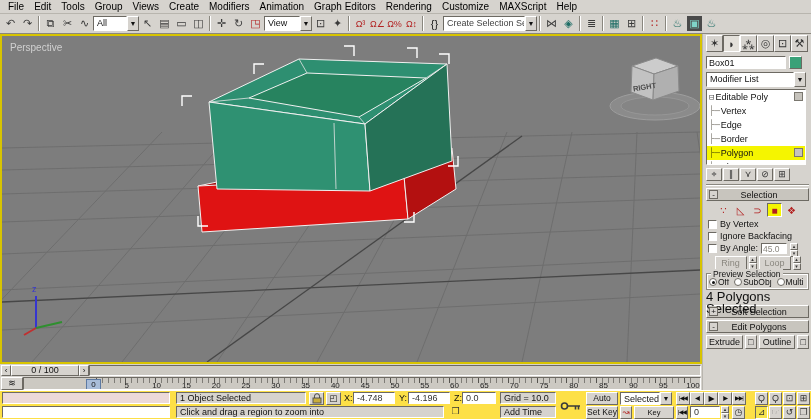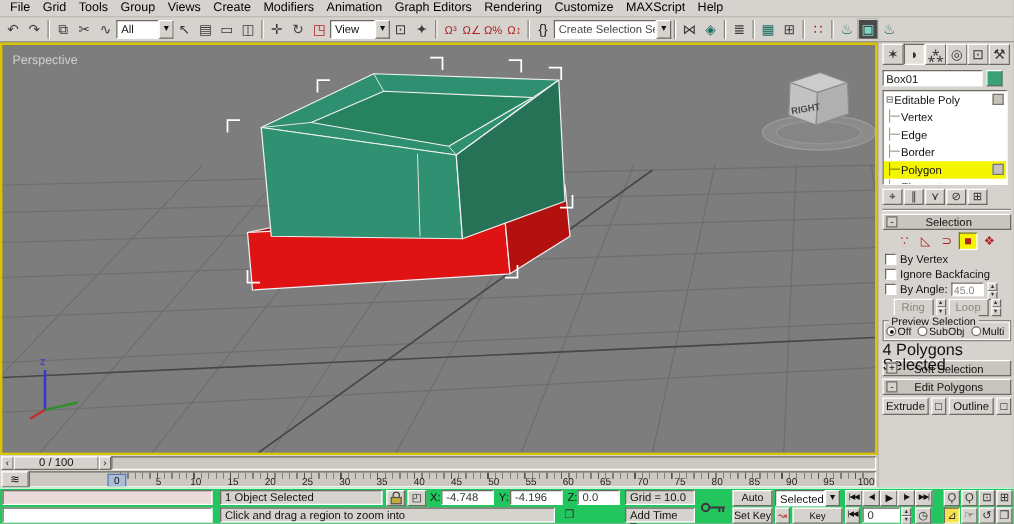--- a/index.html
+++ b/index.html
@@ -84,38 +84,38 @@
   .pbtn { height:14px; font-size:9px; line-height:12px; text-align:center; }
   .disabled { color:#8a877f; }
   .fieldset { border:1px solid #fff; outline:1px solid #8a877f; margin:4px 1px 2px 1px; padding:2px 1px 1px 1px; position:relative; }
   .fieldset .legend { position:absolute; top:-6px; left:3px; background:#d6d3ce; font-size:8.5px; padding:0 2px; }
   .radio-row { display:flex; align-items:center; gap:1px; font-size:8.5px; }
   .radio { width:8px; height:8px; border-radius:50%; background:#fff; border:1px solid #6d6a63; position:relative; }
   .radio.on::after { content:""; position:absolute; left:2px; top:2px; width:3px; height:3px; border-radius:50%; background:#111; }
   .count { text-align:left; font-size:13px; height:12px; line-height:12px; padding-right:2px; }
 
   
-  .statusbar { height:29px; position:relative; background:#22c55e; border-top:1px solid #fff; }
+  .statusbar { height:29px; position:relative; background:#fde047; border-top:1px solid #fff; }
   .sb { position:absolute; font-size:9px; }
   .sb-field { line-height:10px; padding:0 3px; }
   .sb-btn { text-align:center; line-height:11px; font-size:8.5px; }
   .lbl { font-size:9px; line-height:12px; }
   .nav-btn { width:13px; height:13px; font-size:9px; line-height:11px; text-align:center; color:#333; }
   .nav-btn.on { background:#f6e34a; border-color:#6d6a63 #fff #fff #6d6a63; }
   .pb-btn { width:14px; height:13px; font-size:6px; line-height:11px; text-align:center; letter-spacing:-1px; }
 </style>
 </head>
 <body>
 
 <div class="app">
 
   <div class="menubar">
 
   <span class="menu-item">File</span>
-      <span class="menu-item">Grid</span>
+      <span class="menu-item">Edit</span>
       <span class="menu-item">Tools</span>
       <span class="menu-item">Group</span>
       <span class="menu-item">Views</span>
       <span class="menu-item">Create</span>
       <span class="menu-item">Modifiers</span>
       <span class="menu-item">Animation</span>
       <span class="menu-item">Graph Editors</span>
       <span class="menu-item">Rendering</span>
       <span class="menu-item">Customize</span>
       <span class="menu-item">MAXScript</span>
@@ -297,20 +297,24 @@
         <div class="tab active">◗</div>
         <div class="tab">⁂</div>
         <div class="tab">◎</div>
         <div class="tab">⊡</div>
         <div class="tab">⚒</div>
       </div>
       <div class="name-row">
         <div class="name-field white">Box01</div>
         <div class="swatch"></div>
       </div>
+      <div class="combo modlist">
+        <span class="txt" style="flex:1">Modifier List</span>
+        <span class="arw">▼</span>
+      </div>
       <div class="stack white">
         <div class="stack-row">
           <span class="tree" style="color:#555">⊟</span>
           <span>Editable Poly</span>
           <span class="sq"></span>
         </div>
         <div class="stack-row">
           <span class="tree">├─</span>
           <span>Vertex</span>
         </div>

